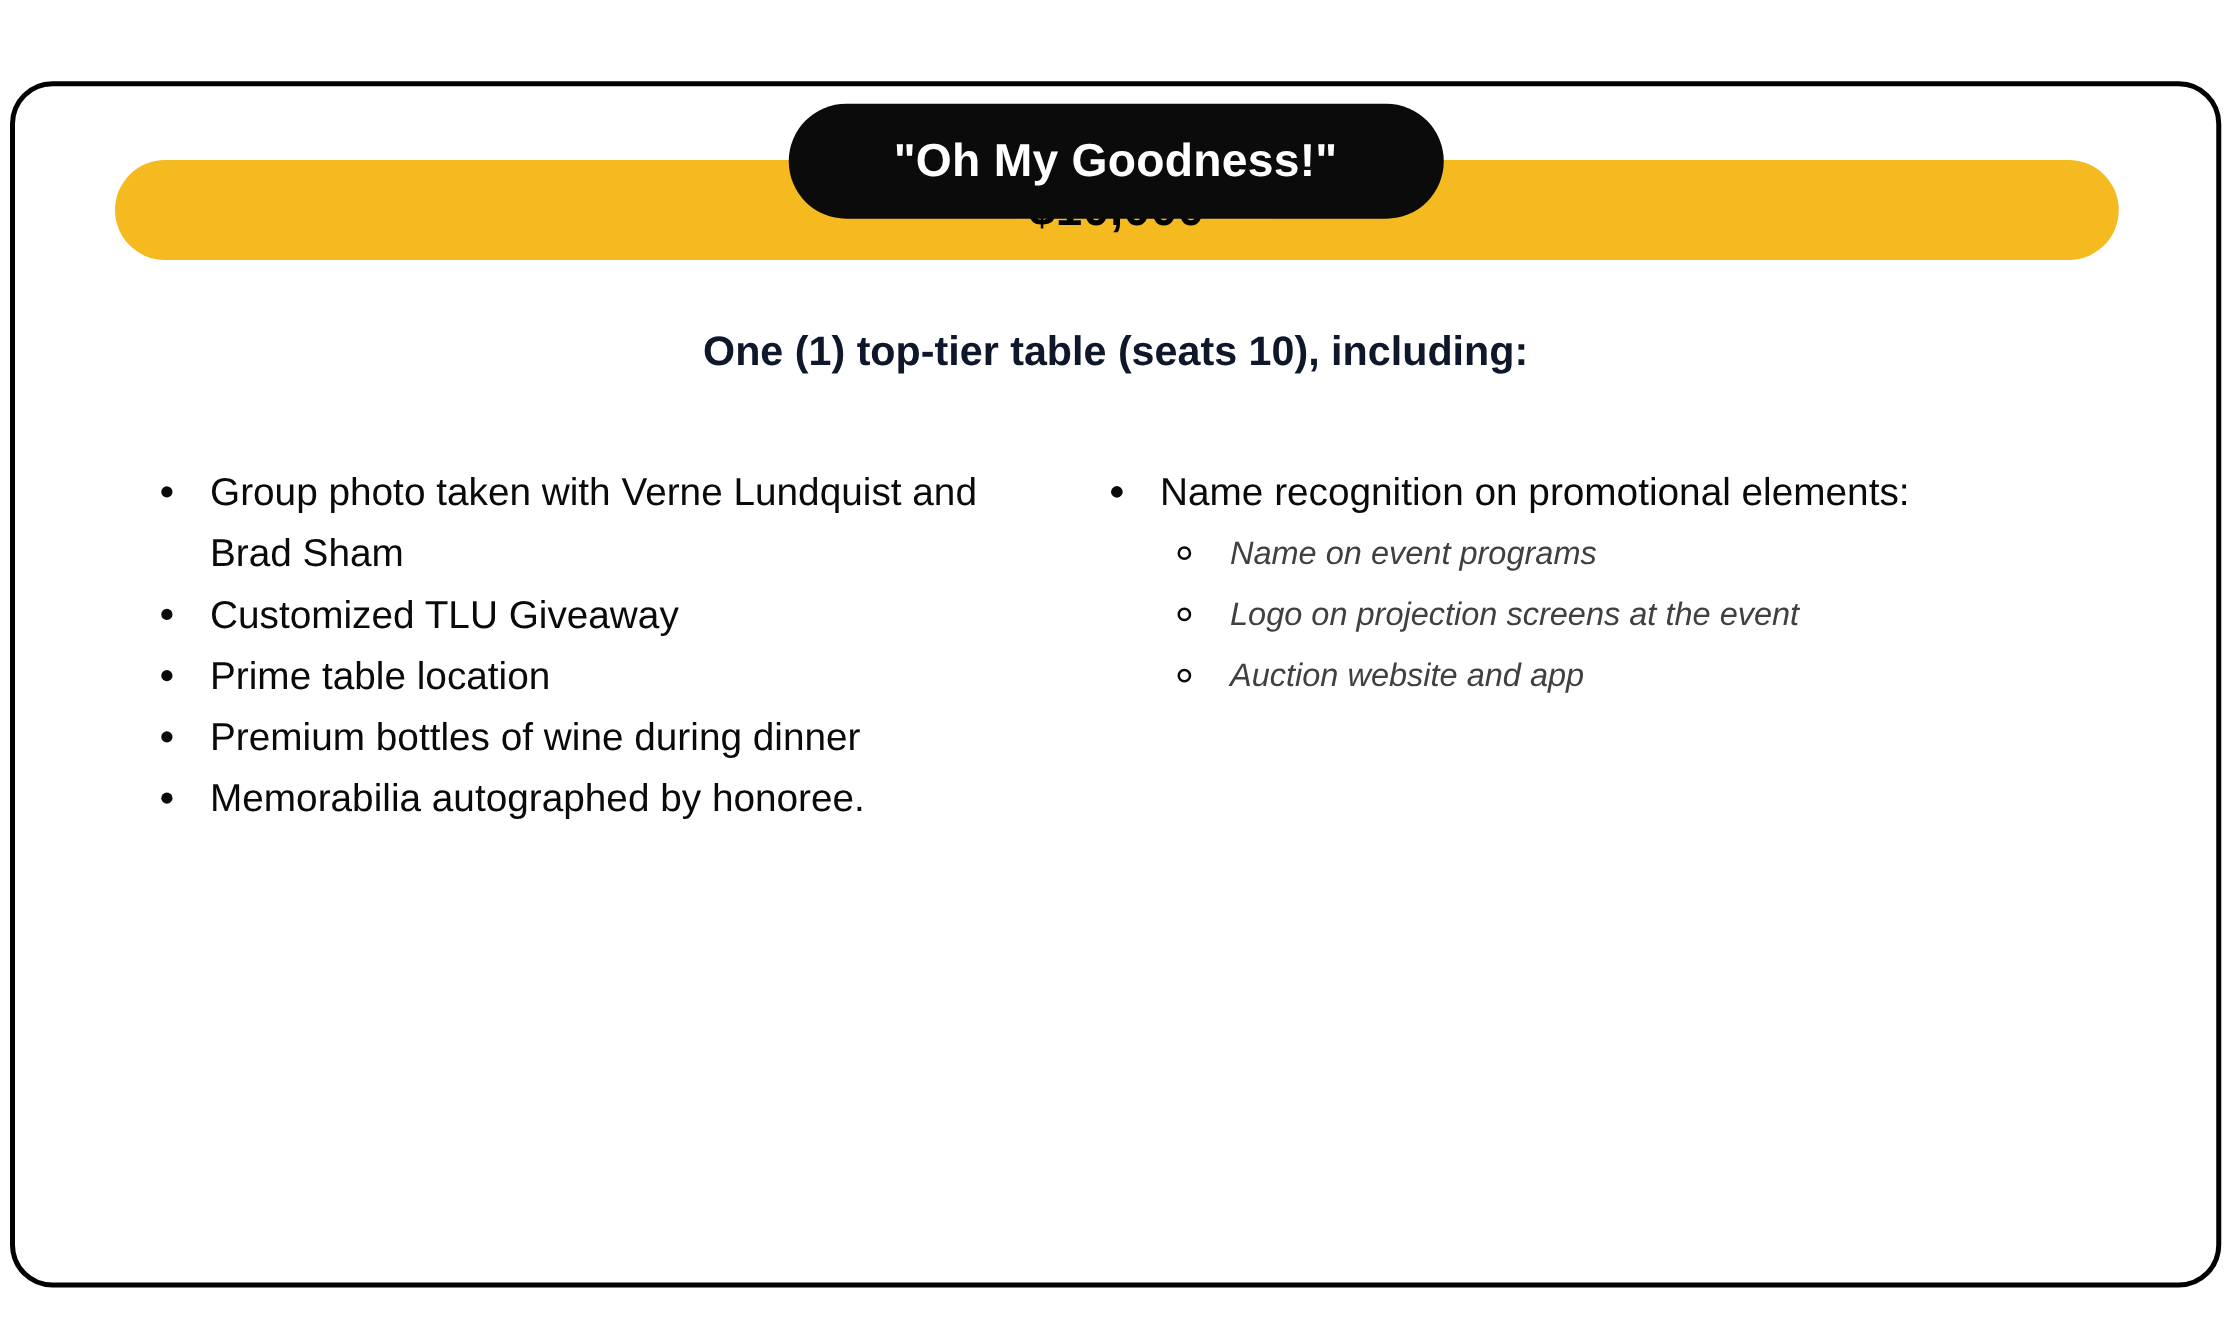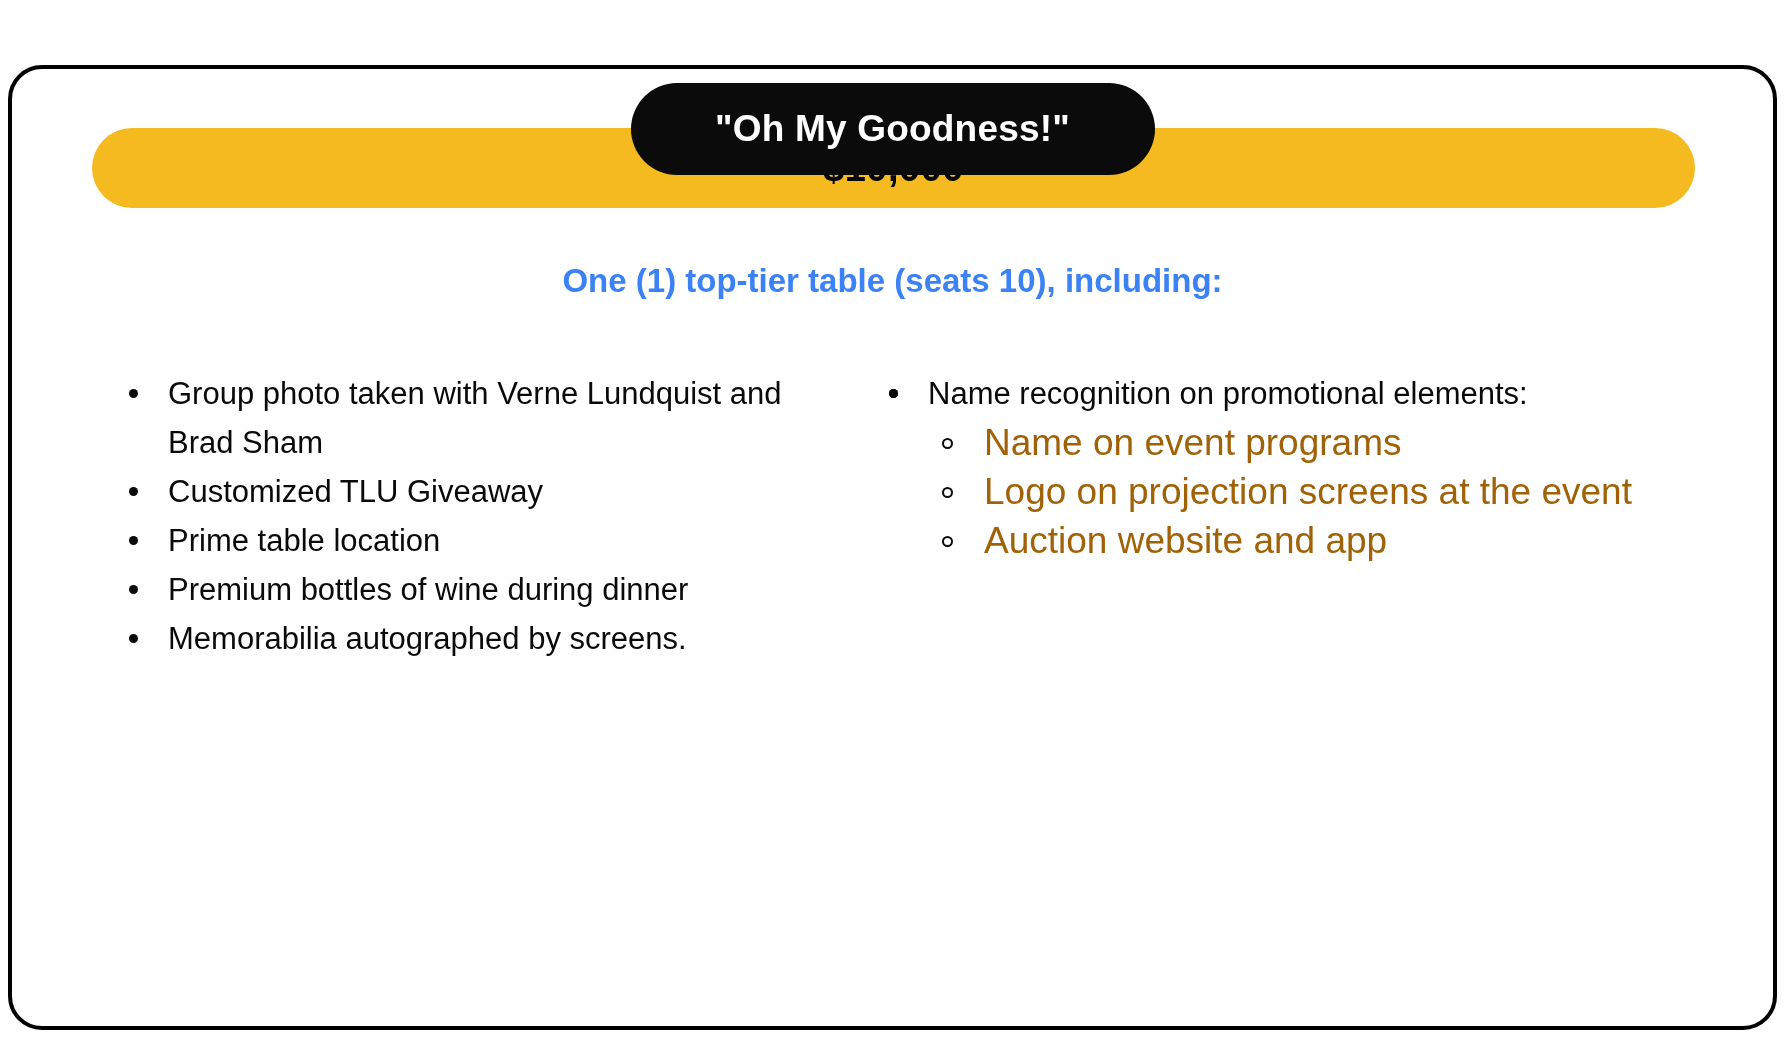--- a/index.html
+++ b/index.html
@@ -80,21 +80,21 @@
 
   
   .subtitle {
     position: absolute;
     left: 0;
     right: 0;
     top: 193px;
     text-align: center;
     font-size: 33px;
     font-weight: bold;
-    color: #3b82f6;
+    color: #0f172a;
   }
 
   
   .columns {
     position: absolute;
     left: 0;
     right: 0;
     top: 300px;
     display: flex;
     align-items: flex-start;
@@ -146,23 +146,24 @@
 
   
   ul.sublist {
     list-style: none;
     margin: 0;
     padding: 0;
   }
   ul.sublist > li {
     position: relative;
     padding-left: 56px;
-    font-size: 37px;
-    line-height: 49px;
-    color: #a16207;
+    font-size: 26px;
+    line-height: 49px;
+    color: #404040;
+    font-style: italic;
   }
   ul.sublist > li > .marker.ring::before {
     content: "";
     display: inline-block;
     width: 11px;
     height: 11px;
     border-radius: 50%;
     border: 2.2px solid #0a0a0a;
     background: transparent;
     box-sizing: border-box;
@@ -211,21 +212,21 @@
           <li>
             <span class="marker dot"></span>
             <span>Prime table location</span>
           </li>
           <li>
             <span class="marker dot"></span>
             <span>Premium bottles of wine during dinner</span>
           </li>
           <li>
             <span class="marker dot"></span>
-            <span>Memorabilia autographed by screens.</span>
+            <span>Memorabilia autographed by honoree.</span>
           </li>
         </ul>
       </div>
 
       <div class="col col-right">
         <ul class="bullets">
           <li>
             <span class="marker dot"></span>
           </li>
           <li>

